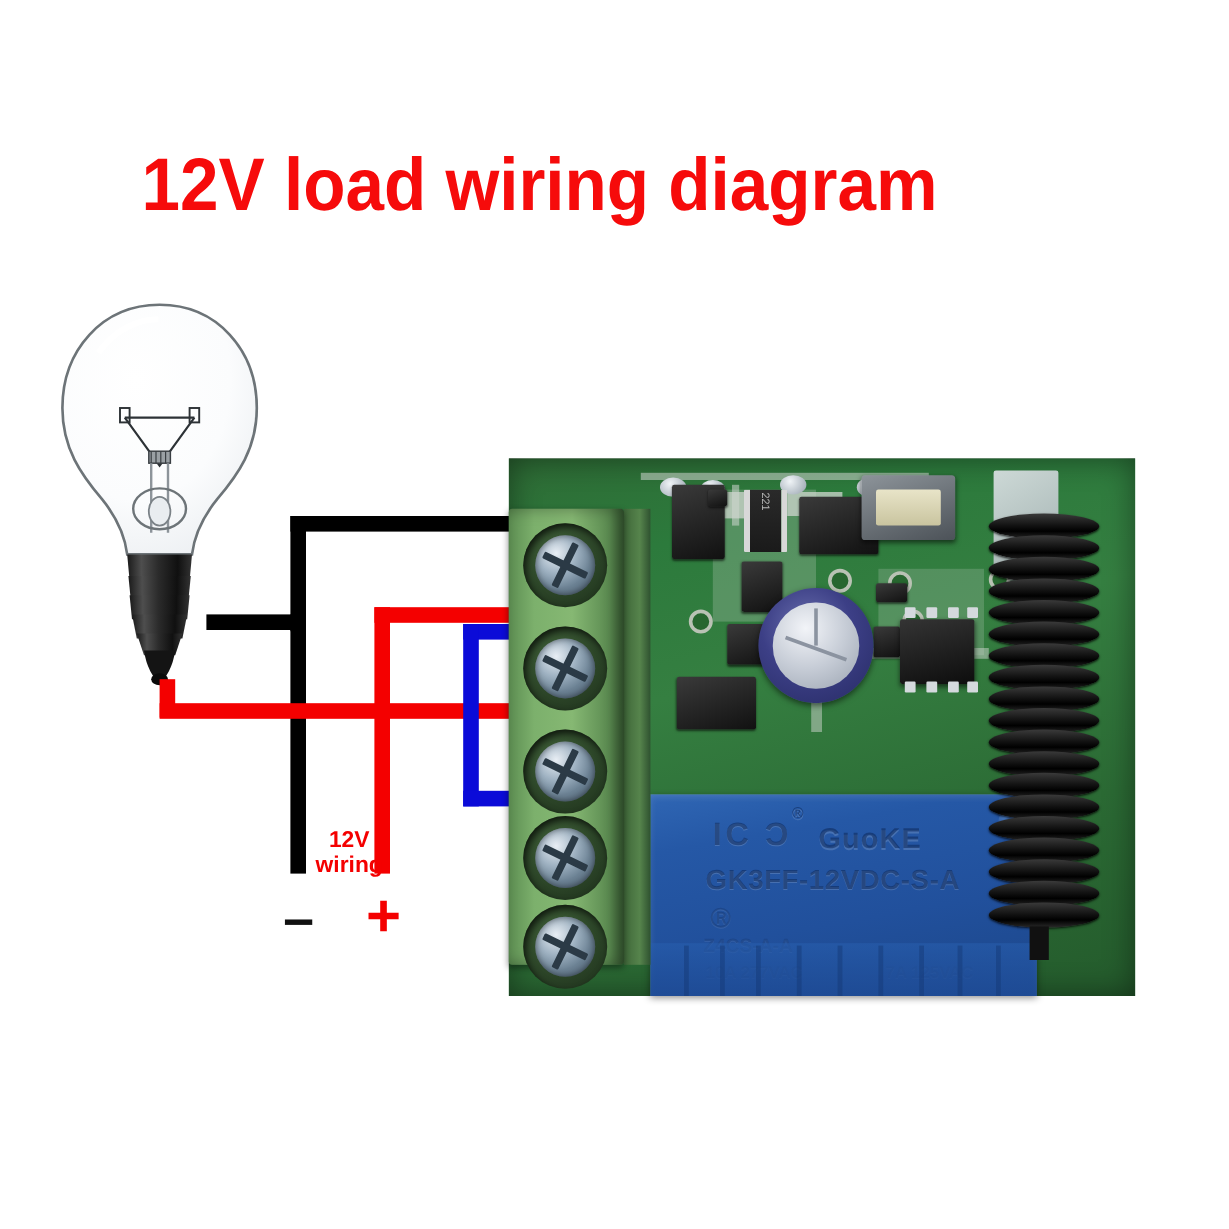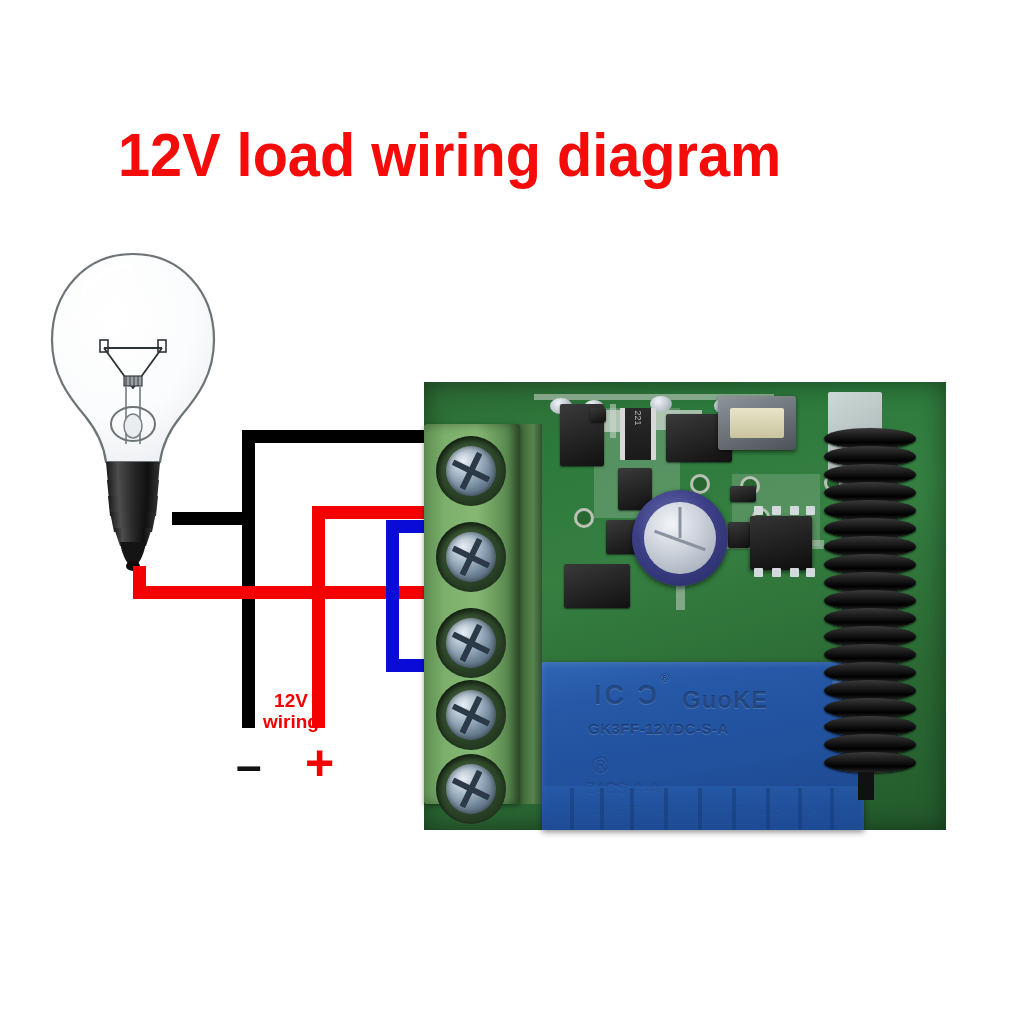--- a/index.html
+++ b/index.html
@@ -100,21 +100,21 @@
   }
   .relay-face{position:absolute;inset:0;overflow:hidden;}
   .relay-txt{
     position:absolute;color:rgba(12,40,90,.55);font-weight:700;white-space:nowrap;
     text-shadow:0 1px 0 rgba(255,255,255,.16);
     font-family:"Liberation Sans",sans-serif;
   }
   .relay-logo{left:52px;top:18px;font-size:27px;letter-spacing:3px;}
   .relay-brand{left:140px;top:24px;font-size:24px;letter-spacing:1px;}
   .relay-reg{left:118px;top:8px;font-size:13px;}
-  .relay-pn{left:46px;top:58px;font-size:15px;letter-spacing:.5px;}
+  .relay-pn{left:46px;top:58px;font-size:23px;letter-spacing:.5px;}
   .relay-l3{left:50px;top:92px;font-size:17px;opacity:.55;}
   .relay-l4{left:44px;top:118px;font-size:16px;opacity:.45;}
   .relay-l5{left:46px;top:140px;font-size:14px;opacity:.4;}
   .relay-l5b{left:196px;top:140px;font-size:14px;opacity:.4;}
   .relay-band{
     position:absolute;left:0;bottom:0;width:100%;height:44px;
     background:linear-gradient(180deg,rgba(40,95,175,.55),rgba(30,75,150,.85));
   }
   .relay-rib{position:absolute;bottom:0;width:4px;height:42px;background:rgba(20,55,115,.45);}
   .relay-notch{position:absolute;right:-1px;top:66px;width:9px;height:34px;background:#1b4686;}

